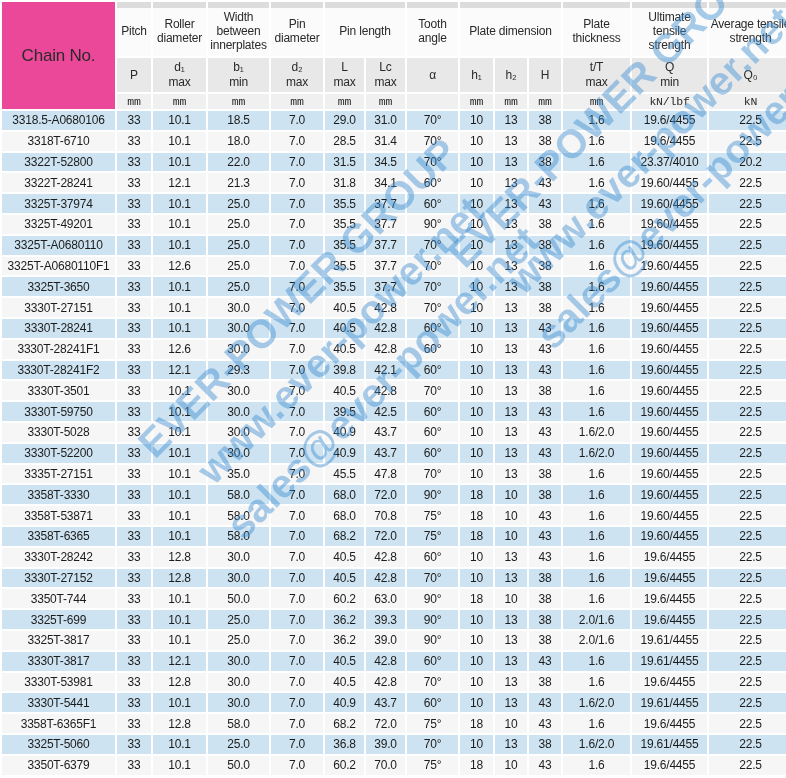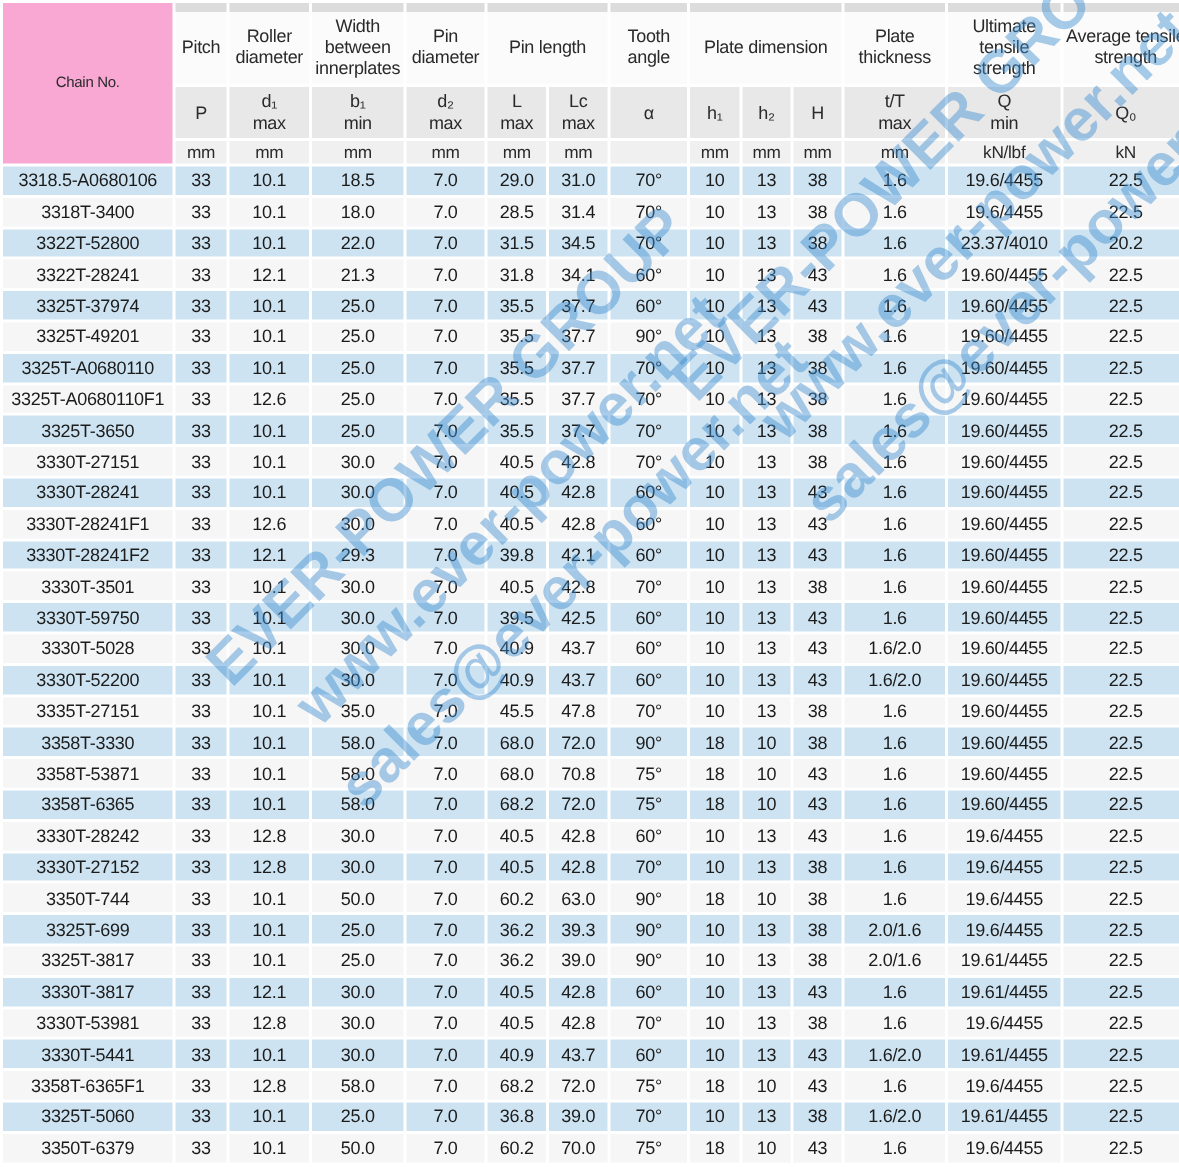--- a/index.html
+++ b/index.html
@@ -29,38 +29,39 @@
   
   th.group{
     background:#fbfbfb;
     border-top:6px solid #dcdcdc;
     height:48px;
     font-size:12px;
     line-height:1.15;
     color:#2a2a2a;
   }
   th.chaincol{
-    background:#f9a8d4;
-    font-size:10px;
+    background:#ec4899;
+    font-size:17px;
     color:#2a2a2a;
   }
   
   th.sym{
     background:#e8e8e8;
     height:34px;
     white-space:pre-line;
     line-height:1.25;
     color:#2a2a2a;
   }
   
   th.unit{
     background:#f0f0f0;
     height:15px;
     font-size:11.5px;
     color:#2a2a2a;
+    font-family:Liberation Mono, monospace;
   }
   tbody td{height:18.8px;}
   tbody tr:nth-child(odd) td{background:#cde3f1;}
   tbody tr:nth-child(even) td{background:#f6f6f6;}
   td.cname{font-size:12px;text-align:center;}
   
   .wm{
     position:absolute;inset:0;
     pointer-events:none;
     overflow:hidden;
@@ -163,21 +164,21 @@
           <td class="cval">31.0</td>
           <td class="cval">70°</td>
           <td class="cval">10</td>
           <td class="cval">13</td>
           <td class="cval">38</td>
           <td class="cval">1.6</td>
           <td class="cval">19.6/4455</td>
           <td class="cval">22.5</td>
         </tr>
         <tr>
-          <td class="cname">3318T-3400</td>
+          <td class="cname">3318T-6710</td>
           <td class="cval">33</td>
           <td class="cval">10.1</td>
           <td class="cval">18.0</td>
           <td class="cval">7.0</td>
           <td class="cval">28.5</td>
           <td class="cval">31.4</td>
           <td class="cval">70°</td>
           <td class="cval">10</td>
           <td class="cval">13</td>
           <td class="cval">38</td>

